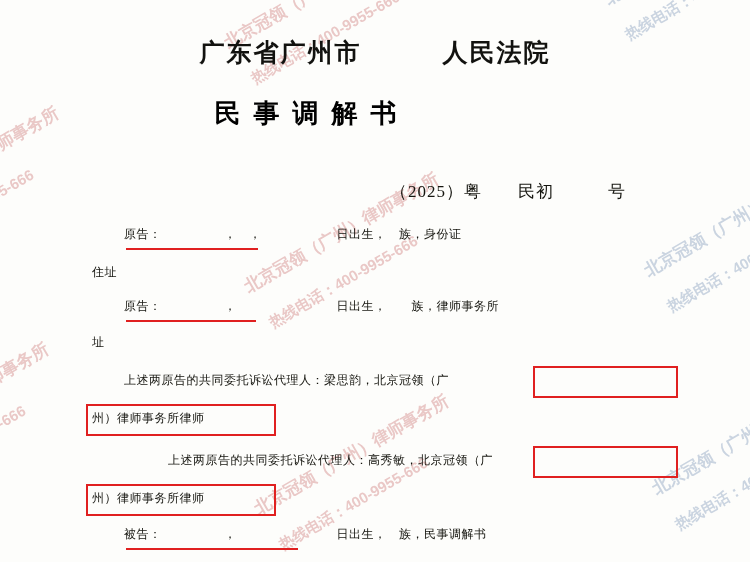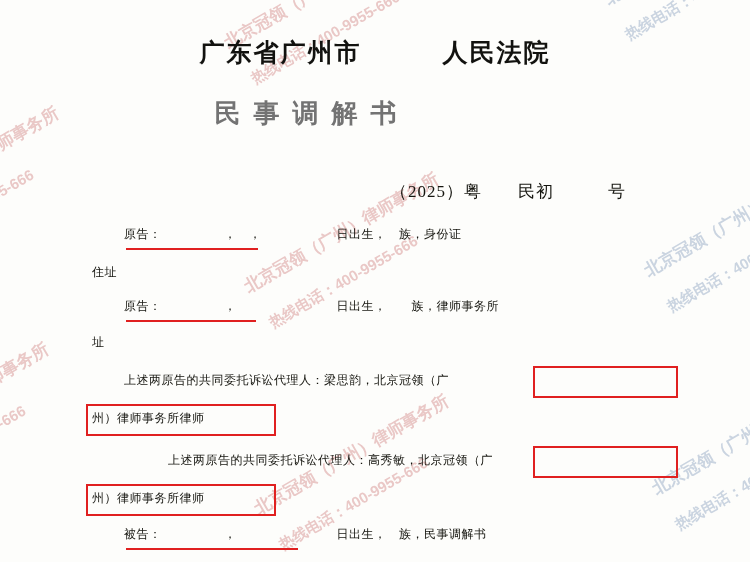--- a/index.html
+++ b/index.html
@@ -49,21 +49,21 @@
   }
   .doc-subtitle {
     position: absolute;
     top: 96px;
     left: 0;
     width: 624px;
     text-align: center;
     font-size: 26px;
     font-weight: bold;
     letter-spacing: 13px;
-    color: #737373;
+    color: #000000;
   }
   .case-no {
     position: absolute;
     top: 180px;
     left: 390px;
     font-size: 17px;
     letter-spacing: 1px;
     color: #15150f;
     white-space: pre;
     text-align: center;

